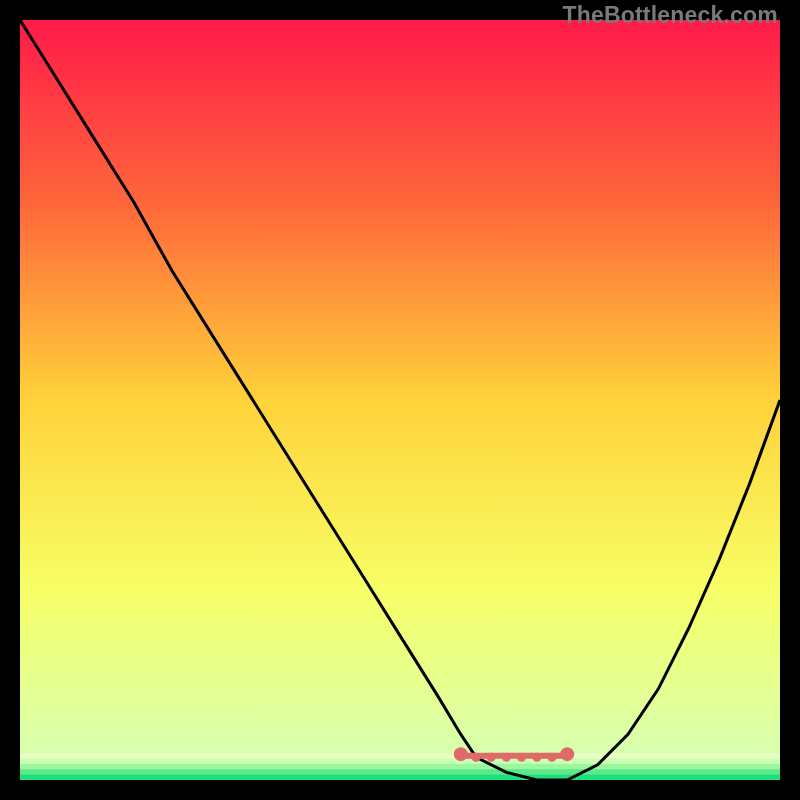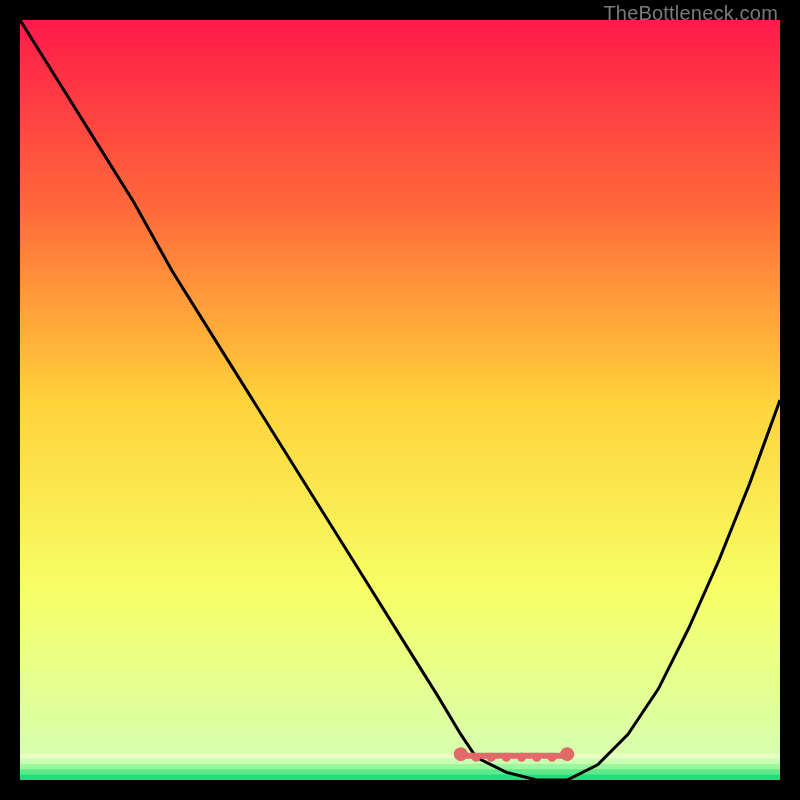--- a/index.html
+++ b/index.html
@@ -24,22 +24,22 @@
     left: 20px;
     top: 20px;
     width: 760px;
     height: 760px;
   }
   .attribution {
     position: absolute;
     top: 2px;
     right: 22px;
     color: #7a7a7a;
-    font-size: 20px;
-    font-weight: 400;
+    font-size: 23px;
+    font-weight: 700;
     letter-spacing: 0.2px;
   }
   svg {
     display: block;
   }
 </style>
 </head>
 <body>
 
 <div class="frame">

